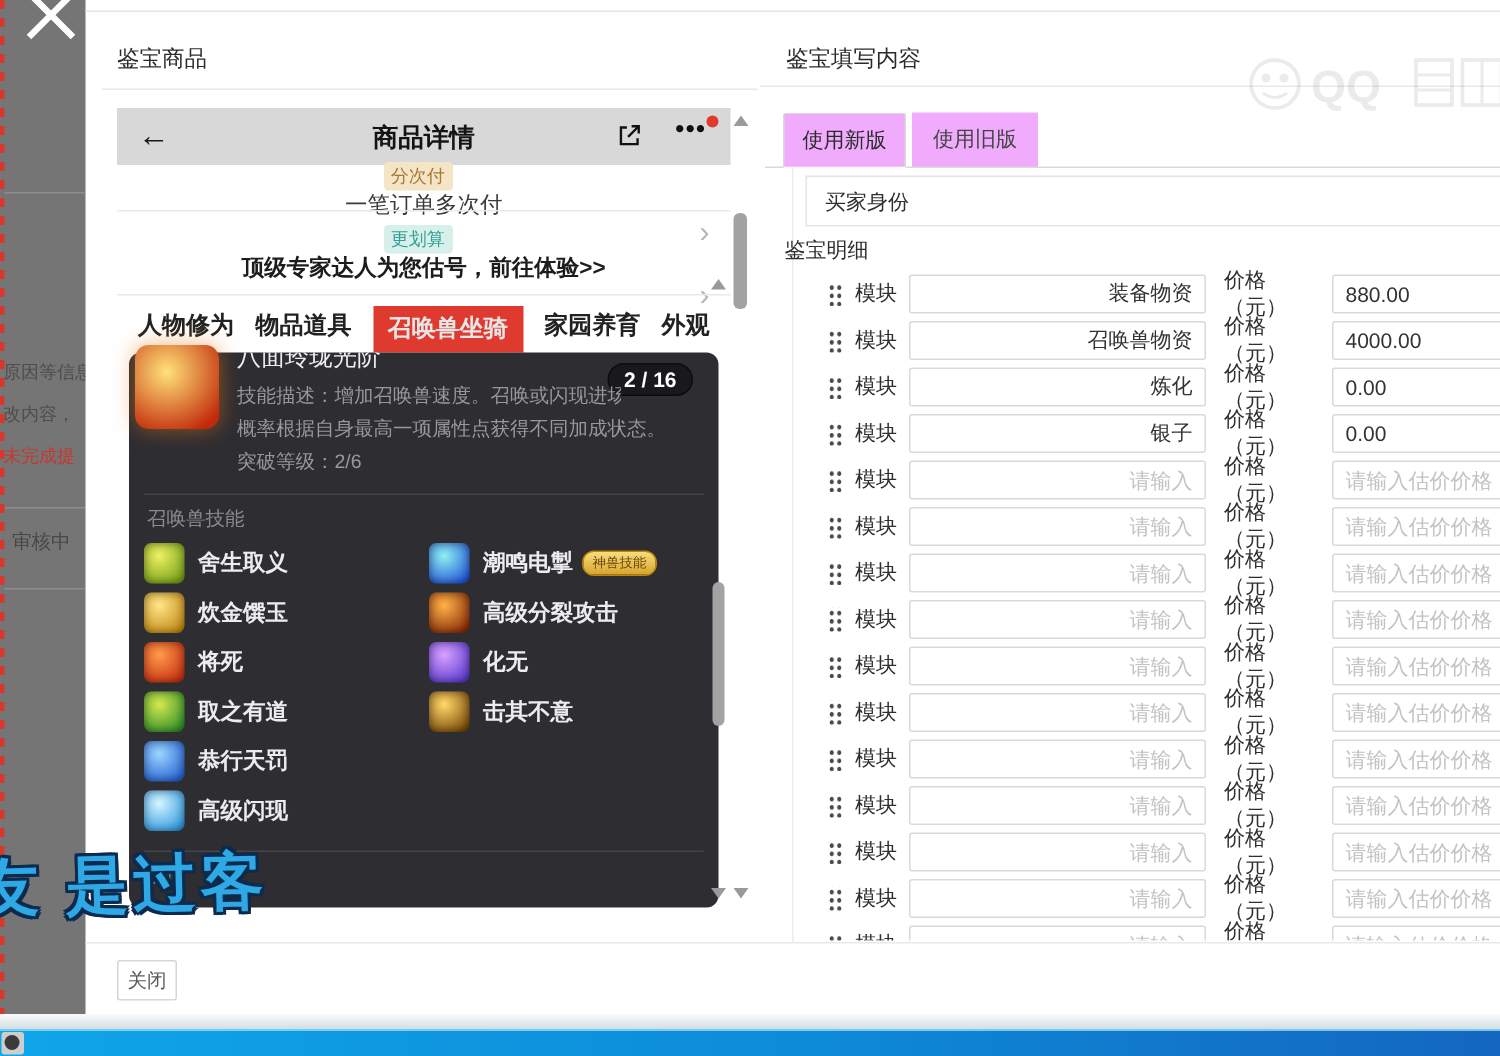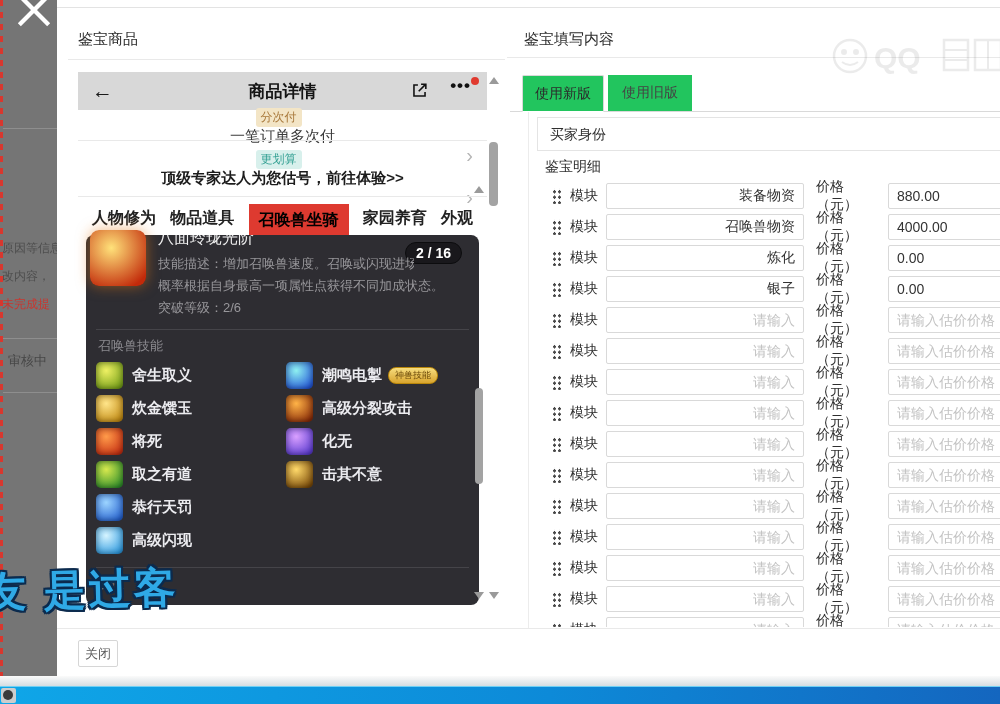--- a/index.html
+++ b/index.html
@@ -39,21 +39,21 @@
   .promo2{top:78px;height:40px;}
   .promo-badge{font-size:12px;padding:1px 5px;border-radius:3px;margin-right:8px;white-space:nowrap;}
   .promo-text{font-size:15px;color:#3a3a3a;white-space:nowrap;}
   .promo2 .promo-text{font-weight:bold;color:#1c1c1c;}
   .promo-chev{margin-left:auto;font-size:20px;color:#b5b5b5;line-height:18px;}
   .ph-div1{position:absolute;left:0;top:68px;width:100%;}
   .ph-div2{position:absolute;left:0;top:124px;width:100%;}
   .ph-tabs{position:absolute;left:0;top:128px;width:100%;height:35px;display:flex;align-items:center;
            justify-content:space-between;padding:0 14px;font-size:16px;font-weight:bold;color:#222;}
   .ph-tab{line-height:35px;white-space:nowrap;}
-  .ph-tab.active{color:#000000;height:31px;line-height:31px;margin-top:4px;padding:0 10px;}
+  .ph-tab.active{color:#e5e5e5;height:31px;line-height:31px;margin-top:4px;padding:0 10px;}
 
   
   .dark-panel{position:absolute;left:8px;top:163px;width:393px;height:370px;background:#2e2d32;
               border-radius:8px;}
   .fire-icon{position:absolute;left:4px;top:-5px;width:56px;height:56px;border-radius:9px;
              box-shadow:0 0 14px rgba(230,120,20,.55);}
   .dp-title-clip{position:absolute;left:72px;top:0;height:15px;overflow:hidden;}
   .dp-title{font-size:16px;font-weight:normal;color:#efefef;margin-top:-7px;white-space:nowrap;}
   .dp-pill{position:absolute;right:17px;top:7px;background:#19181c;border:1px solid #0c0c0e;
            color:#fff;font-size:14px;font-weight:bold;border-radius:13px;padding:2px 10px;}
@@ -73,29 +73,29 @@
                border:1px solid #b8860b;border-radius:8px;padding:1px 6px;white-space:nowrap;}
 
   
   .sb-thumb{background:#a3a3a3;border-radius:4px;}
   .tri-up{width:0;height:0;border-left:5px solid transparent;border-right:5px solid transparent;
           border-bottom:7px solid #9a9a9a;}
   .tri-down{width:0;height:0;border-left:5px solid transparent;border-right:5px solid transparent;
             border-top:7px solid #9a9a9a;}
 
   
-  .rtab{top:75px;height:37px;font-size:14px;text-align:center;line-height:35px;background:#22c55e;}
+  .rtab{top:75px;height:37px;font-size:14px;text-align:center;line-height:35px;background:#f0abfc;}
   .rtab.active{left:522px;width:82px;border:1px solid #d9d9d9;border-bottom:1px solid #fff;
                border-radius:2px 2px 0 0;z-index:2;color:#2b2b2b;}
   .rtab.idle{left:608px;width:84px;color:#444;}
   .rtab-line{left:510px;top:111px;width:498px;height:1px;background:#d9d9d9;}
   .card-lborder{left:528px;top:111px;width:1px;height:517px;background:#ececec;}
   .buyer{left:537px;top:117px;right:-8px;height:34px;border:1px solid #e4e4e4;background:#fff;
          font-size:14px;color:#2f2f2f;line-height:32px;padding-left:12px;}
-  .detail-label{left:545px;top:158px;font-size:14px;color:#2f2f2f;}
+  .detail-label{left:523px;top:158px;font-size:14px;color:#2f2f2f;}
   .rows{left:545px;top:180px;right:-8px;height:447px;overflow:hidden;}
   .mrow{display:flex;align-items:center;height:31px;}
   .handle{width:10px;height:16px;margin:0 8px 0 7px;flex:none;
           background-image:radial-gradient(circle,#4a4a4a 1.4px,transparent 1.6px);
           background-size:5px 5.5px;background-position:0 1px;}
   .mlabel{width:30px;font-size:14px;color:#2f2f2f;flex:none;}
   input{font-family:"Liberation Sans","DejaVu Sans",sans-serif;font-size:14px;color:#333;
         height:26px;border:1px solid #d9d9d9;border-radius:2px;padding:0 8px;outline:none;background:#fff;}
   input::placeholder{color:#c3c3c3;}
   .minput{width:198px;margin-left:6px;flex:none;text-align:right;}

